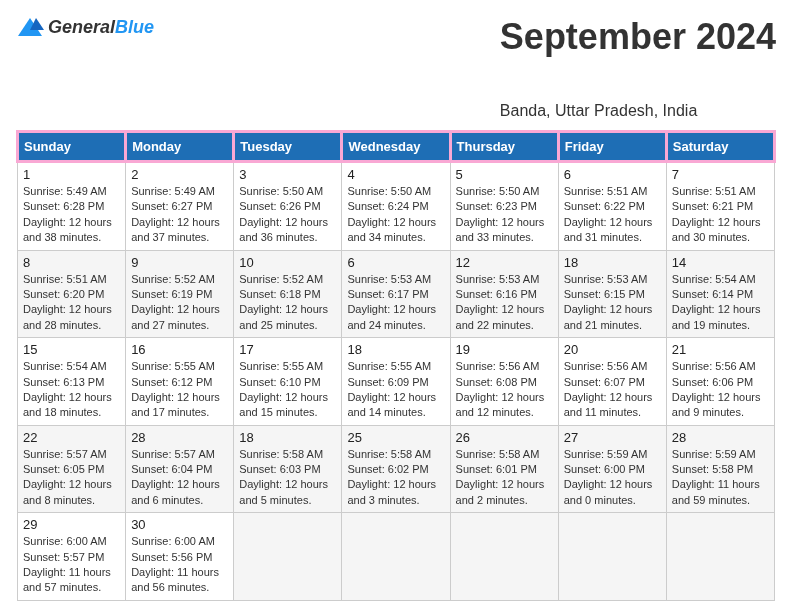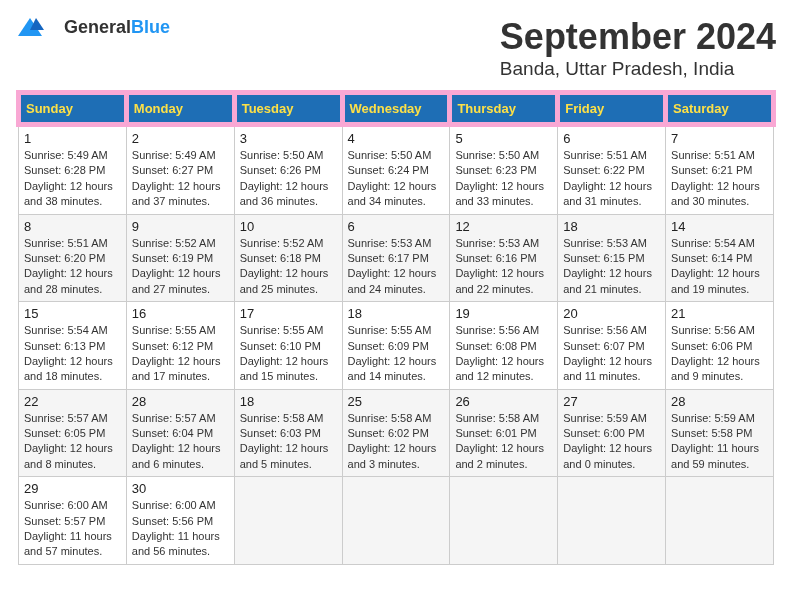--- a/index.html
+++ b/index.html
@@ -12,21 +12,22 @@
     }
     .header-area {
       display: flex;
       justify-content: space-between;
       align-items: flex-start;
       margin-bottom: 10px;
     }
     .logo {
       display: flex;
       align-items: center;
-      gap: 20px;
+      gap: 4px;
+      font-style: italic;
     }
     .logo-text-general {
       font-size: 18px;
       font-weight: bold;
       color: #333;
     }
     .logo-text-blue {
       font-size: 18px;
       font-weight: bold;
       color: #2196f3;
@@ -37,35 +38,36 @@
     }
     .title-area {
       text-align: left;
     }
     .month-title {
       font-size: 36px;
       font-weight: bold;
       color: #333;
     }
     .location-title {
-      font-size: 19px;
+      font-size: 16px;
       color: #333;
+      margin-top: 44px;
     }
     .calendar-table {
       width: 100%;
       border-collapse: collapse;
       font-size: 10.5px;
     }
     .calendar-table th {
       background-color: #1e6eb5;
-      color: #fde047;
+      color: #ffffff;
       text-align: left;
       padding: 6px 5px;
       font-size: 13px;
-      border: 5px solid #f9a8d4;
+      border: 3px solid #f9a8d4;
     }
     .calendar-table td {
       border: 1px solid #ccc;
       vertical-align: top;
       padding: 4px 5px;
       width: calc(100% / 7);
       height: 80px;
       color: #222;
       background: #fff;
     }

